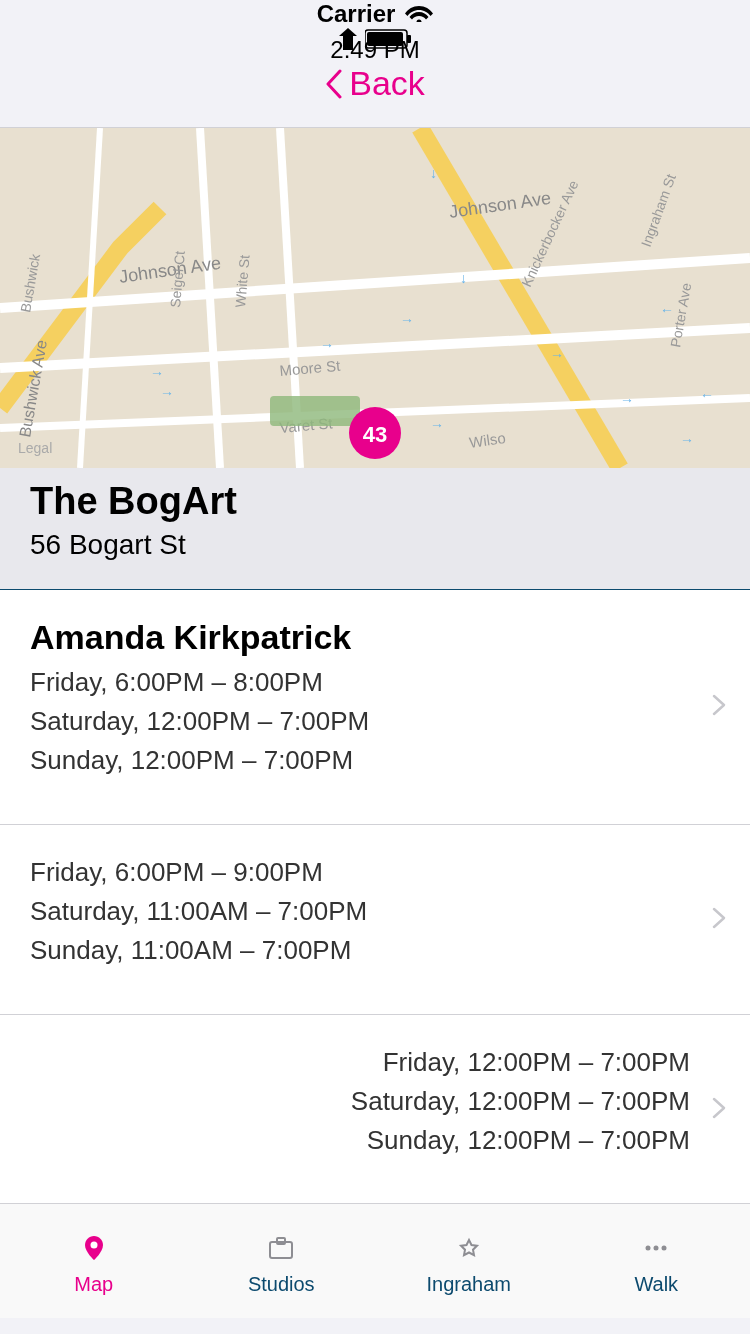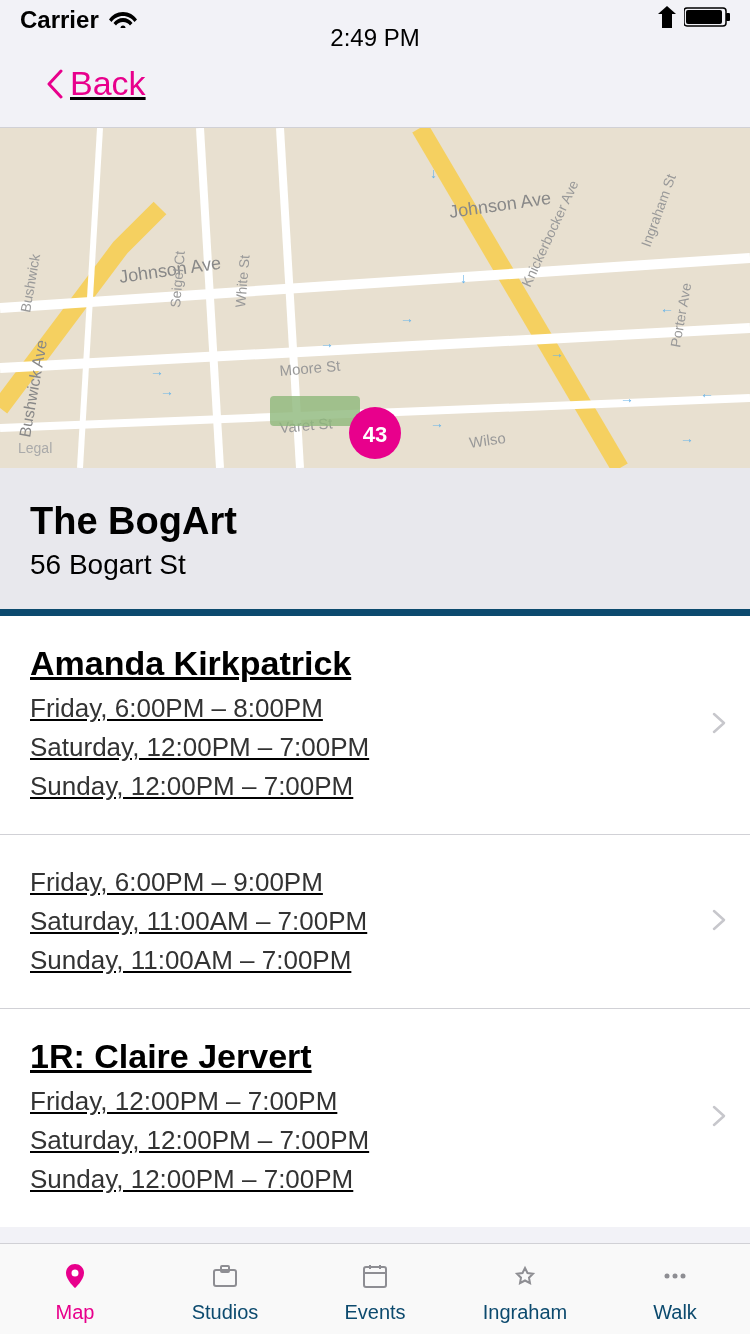--- a/index.html
+++ b/index.html
@@ -16,35 +16,35 @@
     
     .status-bar {
       height: 40px;
       background: #f2f2f7;
       display: flex;
       align-items: center;
       justify-content: space-between;
       padding: 0 20px;
       font-size: 24px;
       font-weight: 600;
+      flex-direction: column;
     }
     .status-left { display: flex; align-items: center; gap: 10px; }
     .status-center { position: absolute; left: 50%; transform: translateX(-50%); font-size: 24px; font-weight: 400; margin-top: 36px; }
     .status-right { display: flex; align-items: center; gap: 8px; }
 
     
     .nav-bar {
       height: 88px;
       background: #f2f2f7;
       display: flex;
       align-items: center;
-      justify-content: space-between;
-      padding: 0 46px;
+      justify-content: center;
+      padding: 0 32px;
       border-bottom: 1px solid #d1d1d6;
-      text-decoration: underline;
     }
     .nav-back {
       display: flex;
       align-items: center;
       color: #e8008c;
       font-size: 34px;
       font-weight: 400;
       cursor: pointer;
       gap: 6px;
     }
@@ -63,47 +63,46 @@
       overflow: hidden;
     }
     .map-svg {
       width: 100%;
       height: 100%;
     }
 
     
     .venue-info {
       background: #e8e8ed;
-      padding: 32px 30px 28px 30px;
-      border-bottom: 7px solid #0c4a6e;
+      padding: 12px 30px 28px 30px;
+      border-bottom: 1px solid #0c4a6e;
     }
     .venue-name {
       font-size: 38px;
       font-weight: 700;
       color: #000;
       margin-bottom: 6px;
     }
     .venue-address {
       font-size: 28px;
       color: #000;
       font-weight: 400;
     }
 
     
     .artist-list {
       background: #fff;
       flex: 1;
       overflow-y: auto;
     }
     .artist-item {
-      padding: 28px 60px 28px 30px;
+      padding: 28px 60px 44px 30px;
       border-bottom: 1px solid #d1d1d6;
       position: relative;
       cursor: pointer;
-      text-decoration: underline;
     }
     .artist-item:last-child { border-bottom: none; }
     .artist-name {
       font-size: 34px;
       font-weight: 700;
       color: #000;
       margin-bottom: 6px;
     }
     .artist-hours {
       font-size: 26px;
@@ -115,24 +114,24 @@
       right: 24px;
       top: 50%;
       transform: translateY(-50%);
       color: #c7c7cc;
       font-size: 28px;
     }
 
     
     .tab-bar {
       position: absolute;
-      bottom: 0;
+      bottom: 16px;
       left: 0;
       right: 0;
-      height: 91px;
+      height: 115px;
       background: #f9f9f9;
       border-top: 1px solid #d1d1d6;
       display: flex;
       align-items: center;
     }
     .tab-item {
       flex: 1;
       display: flex;
       flex-direction: column;
       align-items: center;
@@ -279,22 +278,21 @@
       </div>
       <div class="artist-item">
         <div class="artist-hours" style="white-space: pre-line;">Friday, 6:00PM – 9:00PM
 Saturday, 11:00AM – 7:00PM
 Sunday, 11:00AM – 7:00PM</div>
         <div class="chevron"><svg width="14" height="22" viewBox="0 0 14 22" fill="none" stroke="#c7c7cc" stroke-width="2.5" stroke-linecap="round" stroke-linejoin="round">
             <path d="M2 2 L12 11 L2 20"></path>
           </svg></div>
       </div>
       <div class="artist-item">
-        <div class="artist-name">1R: Claire Jervert</div>
-        <div class="artist-hours" style="white-space: pre-line;">Friday, 12:00PM – 7:00PM
+        <div class="artist-hours" style="white-space: pre-line; text-align: right;">Friday, 12:00PM – 7:00PM
 Saturday, 12:00PM – 7:00PM
 Sunday, 12:00PM – 7:00PM</div>
         <div class="chevron"><svg width="14" height="22" viewBox="0 0 14 22" fill="none" stroke="#c7c7cc" stroke-width="2.5" stroke-linecap="round" stroke-linejoin="round">
             <path d="M2 2 L12 11 L2 20"></path>
           </svg></div>
       </div>
     </div>
 </div>
 
 <div class="tab-bar">
@@ -312,31 +310,20 @@
       <svg width="28" height="28" viewBox="0 0 28 28" fill="#8e8e93">
         <rect x="3" y="8" width="22" height="16" rx="2" stroke="#8e8e93" stroke-width="2" fill="none"></rect>
         <rect x="10" y="4" width="8" height="6" rx="1" stroke="#8e8e93" stroke-width="2" fill="none"></rect>
       </svg>
     </span>
     <span class="tab-label">Studios</span>
   </div>
   <div class="tab-item">
     <span class="tab-icon">
       <svg width="28" height="28" viewBox="0 0 28 28" fill="none" stroke="#8e8e93" stroke-width="2">
-        <rect x="3" y="5" width="22" height="20" rx="2"></rect>
-        <line x1="3" y1="11" x2="25" y2="11"></line>
-        <line x1="9" y1="3" x2="9" y2="7"></line>
-        <line x1="19" y1="3" x2="19" y2="7"></line>
-      </svg>
-    </span>
-    <span class="tab-label">Events</span>
-  </div>
-  <div class="tab-item">
-    <span class="tab-icon">
-      <svg width="28" height="28" viewBox="0 0 28 28" fill="none" stroke="#8e8e93" stroke-width="2">
         <path d="M14 6 L16.5 11 L22 11.8 L18 15.7 L19 21.2 L14 18.5 L9 21.2 L10 15.7 L6 11.8 L11.5 11 Z"></path>
       </svg>
     </span>
     <span class="tab-label">Ingraham</span>
   </div>
   <div class="tab-item">
     <span class="tab-icon">
       <svg width="28" height="28" viewBox="0 0 28 28" fill="#8e8e93">
         <circle cx="6" cy="14" r="2.5"></circle>
         <circle cx="14" cy="14" r="2.5"></circle>

